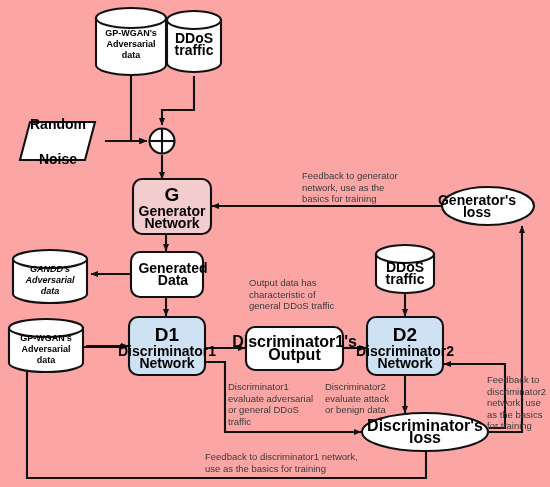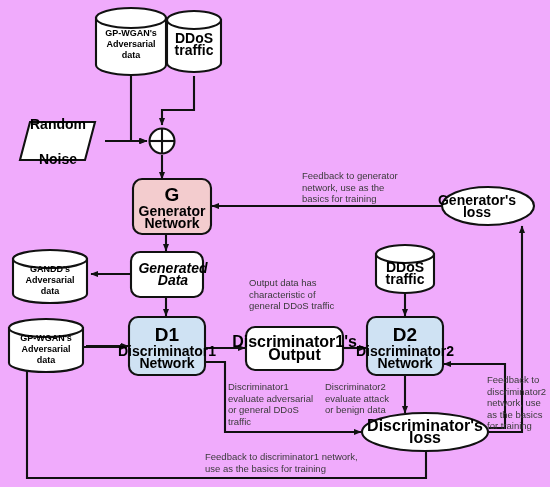--- a/index.html
+++ b/index.html
@@ -1,20 +1,20 @@
 <!DOCTYPE html>
 <html><head>
 <meta charset="utf-8">
 <style>
   html, body { margin:0; padding:0; background:#ffffff; }
   body { font-family:"Liberation Sans", sans-serif; }
   #canvas {
     position:relative;
     width:550px; height:487px;
-    background:#f0abfc;
+    background:#fca5a5;
     overflow:hidden;
   }
   svg.layer { position:absolute; left:0; top:0; width:550px; height:487px; }
   .nodelabel {
     position:absolute;
     display:flex; flex-direction:column;
     align-items:center; justify-content:center;
     text-align:center;
     pointer-events:none;
   }
@@ -144,26 +144,26 @@
     <span>Random</span>
     <span>Noise</span>
   </div>
 
   <div class="nodelabel" style="left:133px; top:182px; width:78px;  height:49px;">
     <span class="bold t19">G</span>
     <span class="bold t10">Generator</span>
     <span class="bold t10">Network</span>
   </div>
 
-  <div class="nodelabel bold t10" style="left:131px; top:256px; width:84px;  height:36px;font-style:italic;">
+  <div class="nodelabel bold t10" style="left:131px; top:256px; width:84px;  height:36px;">
     <span>Generated</span>
     <span>Data</span>
   </div>
 
-  <div class="nodelabel bold t9" style="left:13px;  top:261px; width:74px;  height:38px;">
+  <div class="nodelabel bold t9" style="left:13px;  top:261px; width:74px;  height:38px;font-style:italic;">
     <span>GANDD's</span>
     <span>Adversarial</span>
     <span>data</span>
   </div>
 
   <div class="nodelabel bold t9" style="left:9px;   top:330px; width:74px;  height:38px;">
     <span>GP-WGAN's</span>
     <span>Adversarial</span>
     <span>data</span>
   </div>

